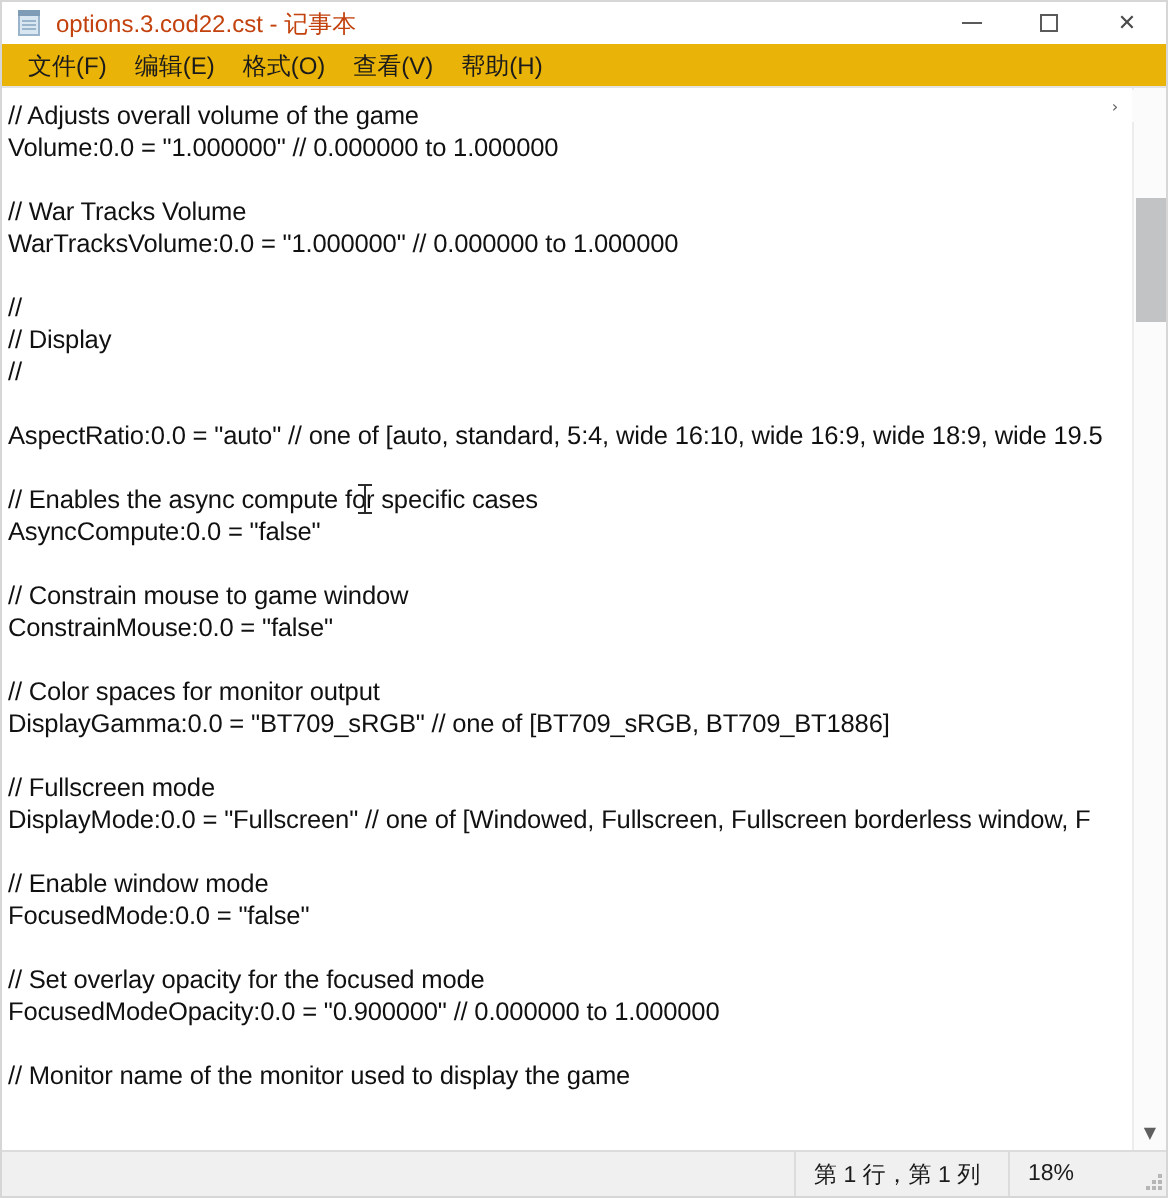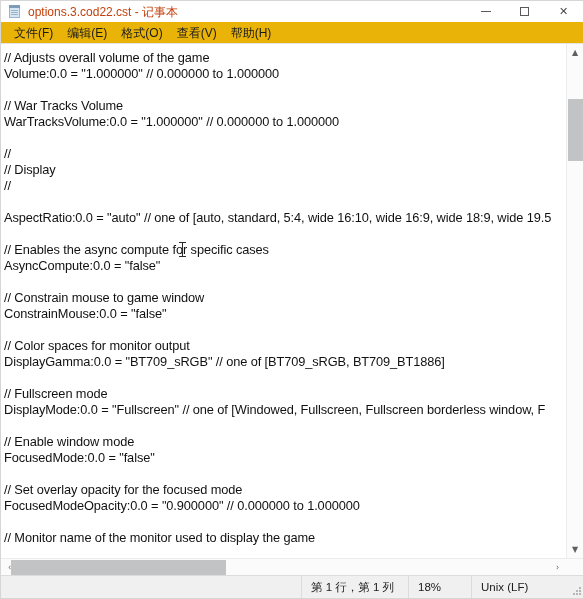--- a/index.html
+++ b/index.html
@@ -130,21 +130,21 @@
     line-height: 14px;
     white-space: nowrap;
     cursor: default;
   }
 
   
   .editor-wrap {
     position: relative;
     flex: 1 1 auto;
     display: flex;
-    flex-direction: column;
+    flex-direction: row;
     min-height: 0;
     background: #ffffff;
   }
 
   .editor-row {
     display: flex;
     flex: 1 1 auto;
     min-height: 0;
   }
 
@@ -386,21 +386,20 @@
       <div class="hs-thumb" id="hthumb" style="left: 10px; width: 215px;"></div>
       <div class="hs-arrow right">›</div>
       <div class="hs-corner"></div>
     </div>
   </div>
 
   <div class="statusbar">
     <div class="sb-spacer"></div>
     <div class="sb-cell pos">第 1 行，第 1 列</div>
     <div class="sb-cell zoom">18%</div>
-    <div class="sb-cell eol">Unix (LF)</div>
     <div class="sb-grip">
       <i style="left:9px;top:14px"></i>
       <i style="left:12px;top:14px"></i>
       <i style="left:12px;top:11px"></i>
       <i style="left:6px;top:17px"></i>
       <i style="left:9px;top:17px"></i>
       <i style="left:12px;top:17px"></i>
     </div>
   </div>
 

